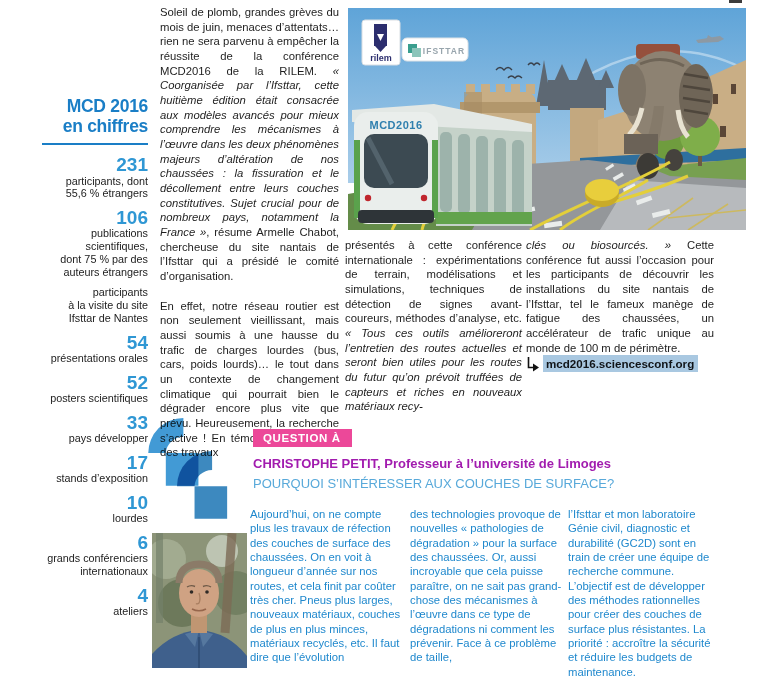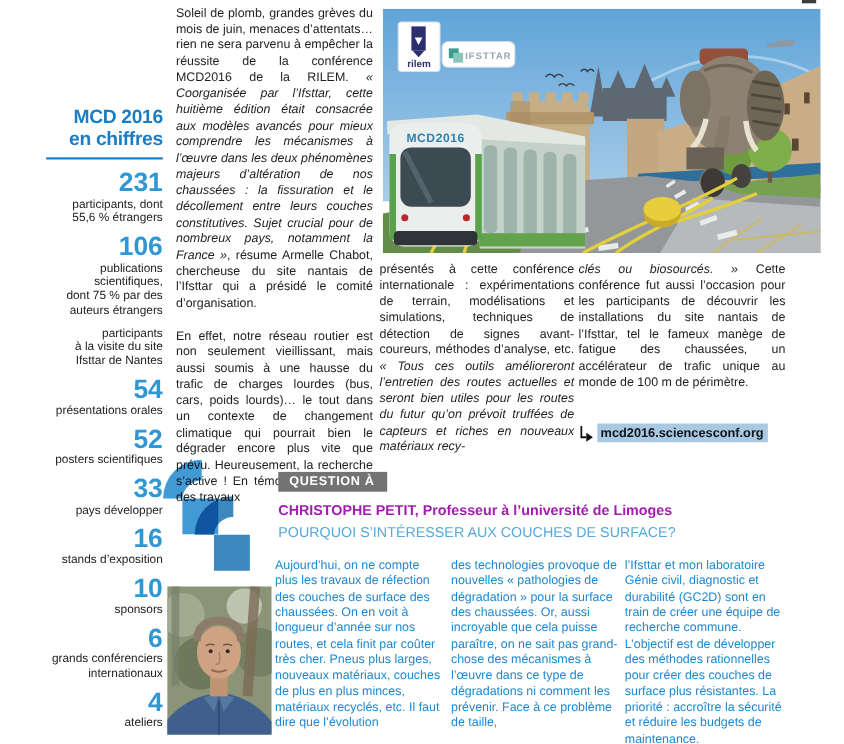--- a/index.html
+++ b/index.html
@@ -6,37 +6,37 @@
   body { background:#fff; }
   #page {
     position:relative; width:767px; height:676px; background:#ffffff;
     font-family:"Liberation Sans", sans-serif; overflow:hidden;
   }
   
   .sidebar { position:absolute; left:0; top:97px; width:148px; text-align:right; }
   .sb-title { color:#1a7ec6; font-weight:bold; font-size:17.5px; line-height:1.12; letter-spacing:-0.3px; }
   .sb-rule { border-bottom:2px solid #1a7ec6; width:106px; margin:7px 0 10px auto; }
   .stat { margin-bottom:8px; }
-  .stat-value { color:#2f97d4; font-weight:bold; font-size:24px; line-height:1.02; }
+  .stat-value { color:#2f97d4; font-weight:bold; font-size:19px; line-height:1.02; }
   .stat-label { color:#222; font-size:10.8px; line-height:1.18; white-space:pre-line; }
   
   .article-col { position:absolute; font-size:11.3px; line-height:1.3; color:#1e1e1e; text-align:justify; }
   #acol1 { left:160px; top:5px;  width:179px; }
   #acol2 { left:345px; top:238px; width:177px; }
   #acol3 { left:526px; top:238px; width:188px; }
   .para2 { margin-top:15px; }
   .it { font-style:italic; }
-  .link-row { margin-top:30px; display:flex; align-items:flex-end; gap:3px; }
+  .link-row { margin-top:0; display:flex; align-items:flex-end; gap:3px; }
   .link-text { background:#a9c8e1; color:#101418; font-weight:bold; font-size:11.6px; padding:1px 4px 1px 3px; text-align:left; }
   
   .photo { position:absolute; left:348px; top:8px; width:398px; height:222px; }
   .corner-mark { position:absolute; left:729px; top:0; width:13px; height:3px; background:#3c3c3c; }
   
   .quote-svg { position:absolute; left:148px; top:418px; width:105px; height:101px; }
-  .qa-badge { position:absolute; left:253px; top:429px; background:#737373; color:#fff;
+  .qa-badge { position:absolute; left:253px; top:429px; background:#ec4899; color:#fff;
               font-weight:bold; font-size:11.5px; letter-spacing:0.6px; padding:3px 11px 3px 10px; }
   .qa-name { position:absolute; left:253px; top:456px; width:480px; color:#a21caf; font-weight:bold; font-size:13px; }
   .qa-sub  { position:absolute; left:253px; top:476px; width:480px; color:#58a9da; font-size:13px; }
   .portrait { position:absolute; left:152px; top:533px; width:95px; height:135px; }
   .qa-col { position:absolute; top:507px; width:155px; color:#1f88cd; font-size:11.3px; line-height:1.27; }
   #qcol1 { left:250px; }
   #qcol2 { left:410px; }
   #qcol3 { left:568px; width:150px; }
 </style>
 </head>
@@ -74,26 +74,26 @@
     </div>
     <div class="stat">
       <div class="stat-value">52</div>
       <div class="stat-label">posters scientifiques</div>
     </div>
     <div class="stat">
       <div class="stat-value">33</div>
       <div class="stat-label">pays développer</div>
     </div>
     <div class="stat">
-      <div class="stat-value">16</div>
+      <div class="stat-value">17</div>
       <div class="stat-label">stands d’exposition</div>
     </div>
     <div class="stat">
       <div class="stat-value">10</div>
-      <div class="stat-label">sponsors</div>
+      <div class="stat-label">lourdes</div>
     </div>
     <div class="stat">
       <div class="stat-value">6</div>
       <div class="stat-label">grands conférenciers
 internationaux</div>
     </div>
     <div class="stat">
       <div class="stat-value">4</div>
       <div class="stat-label">ateliers</div>
     </div>

